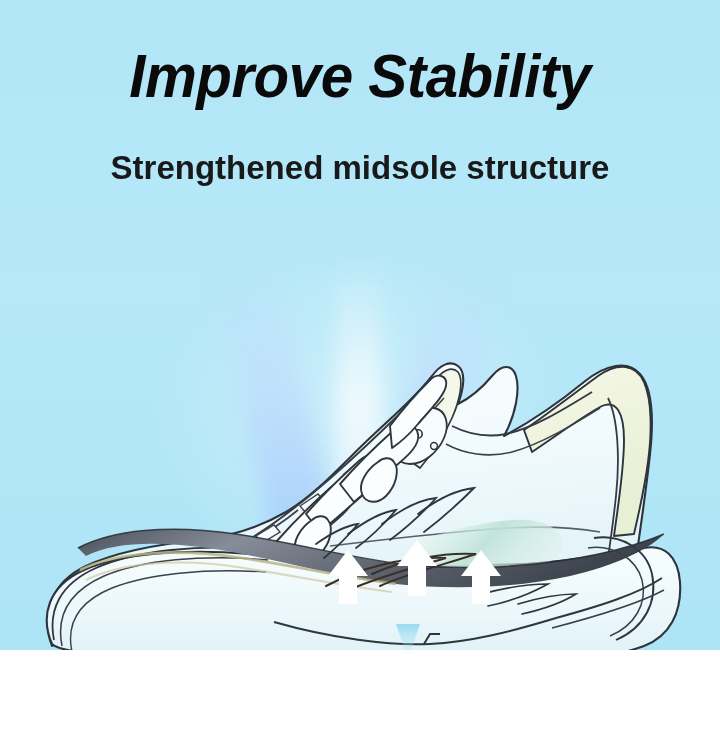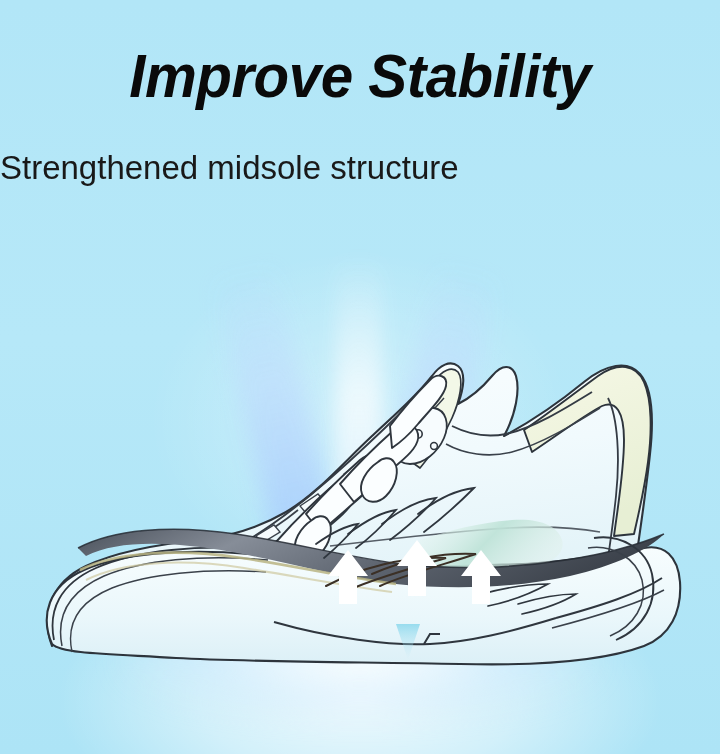--- a/index.html
+++ b/index.html
@@ -3,21 +3,21 @@
 <meta charset="utf-8">
 <style>
   html, body {
     margin: 0;
     padding: 0;
     background: #ffffff;
   }
   #poster {
     position: relative;
     width: 720px;
-    height: 754px;
+    height: 650px;
     overflow: hidden;
     background: #b4e6f6;
     font-family: "Liberation Sans", sans-serif;
   }
 
   
   .bg-base {
     position: absolute;
     inset: 0;
     background:
@@ -69,23 +69,23 @@
     font-size: 62px;
     line-height: 70px;
     letter-spacing: -0.5px;
     color: #0a0a0a;
     transform: scaleX(0.94);
     white-space: nowrap;
   }
   .subline {
     position: absolute;
     left: 0; right: 0;
-    text-align: left;
+    text-align: center;
     font-family: "Liberation Sans", sans-serif;
-    font-weight: 400;
+    font-weight: 700;
     font-size: 33px;
     line-height: 44px;
     color: #191919;
     white-space: nowrap;
   }
   .subline-1 { top: 146px; }
   .subline-2 { top: 192px; }
 
   
   .shoe-stage {

